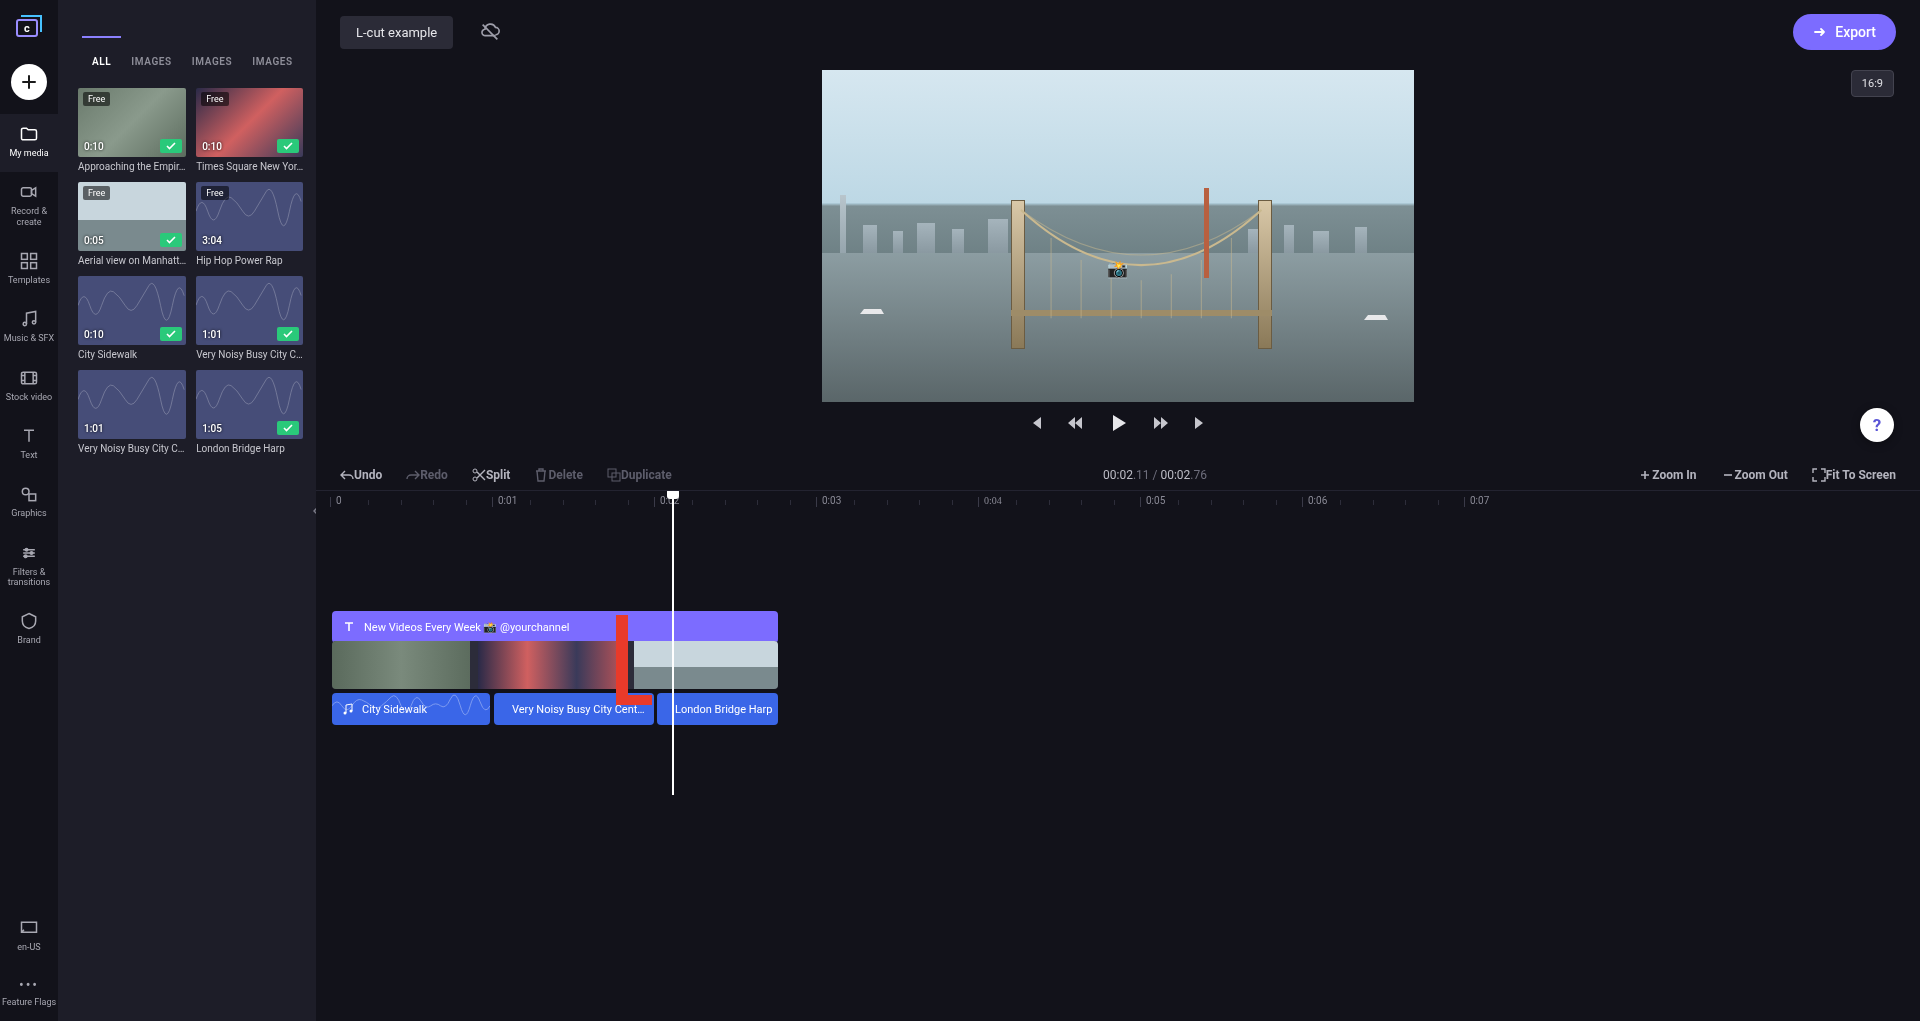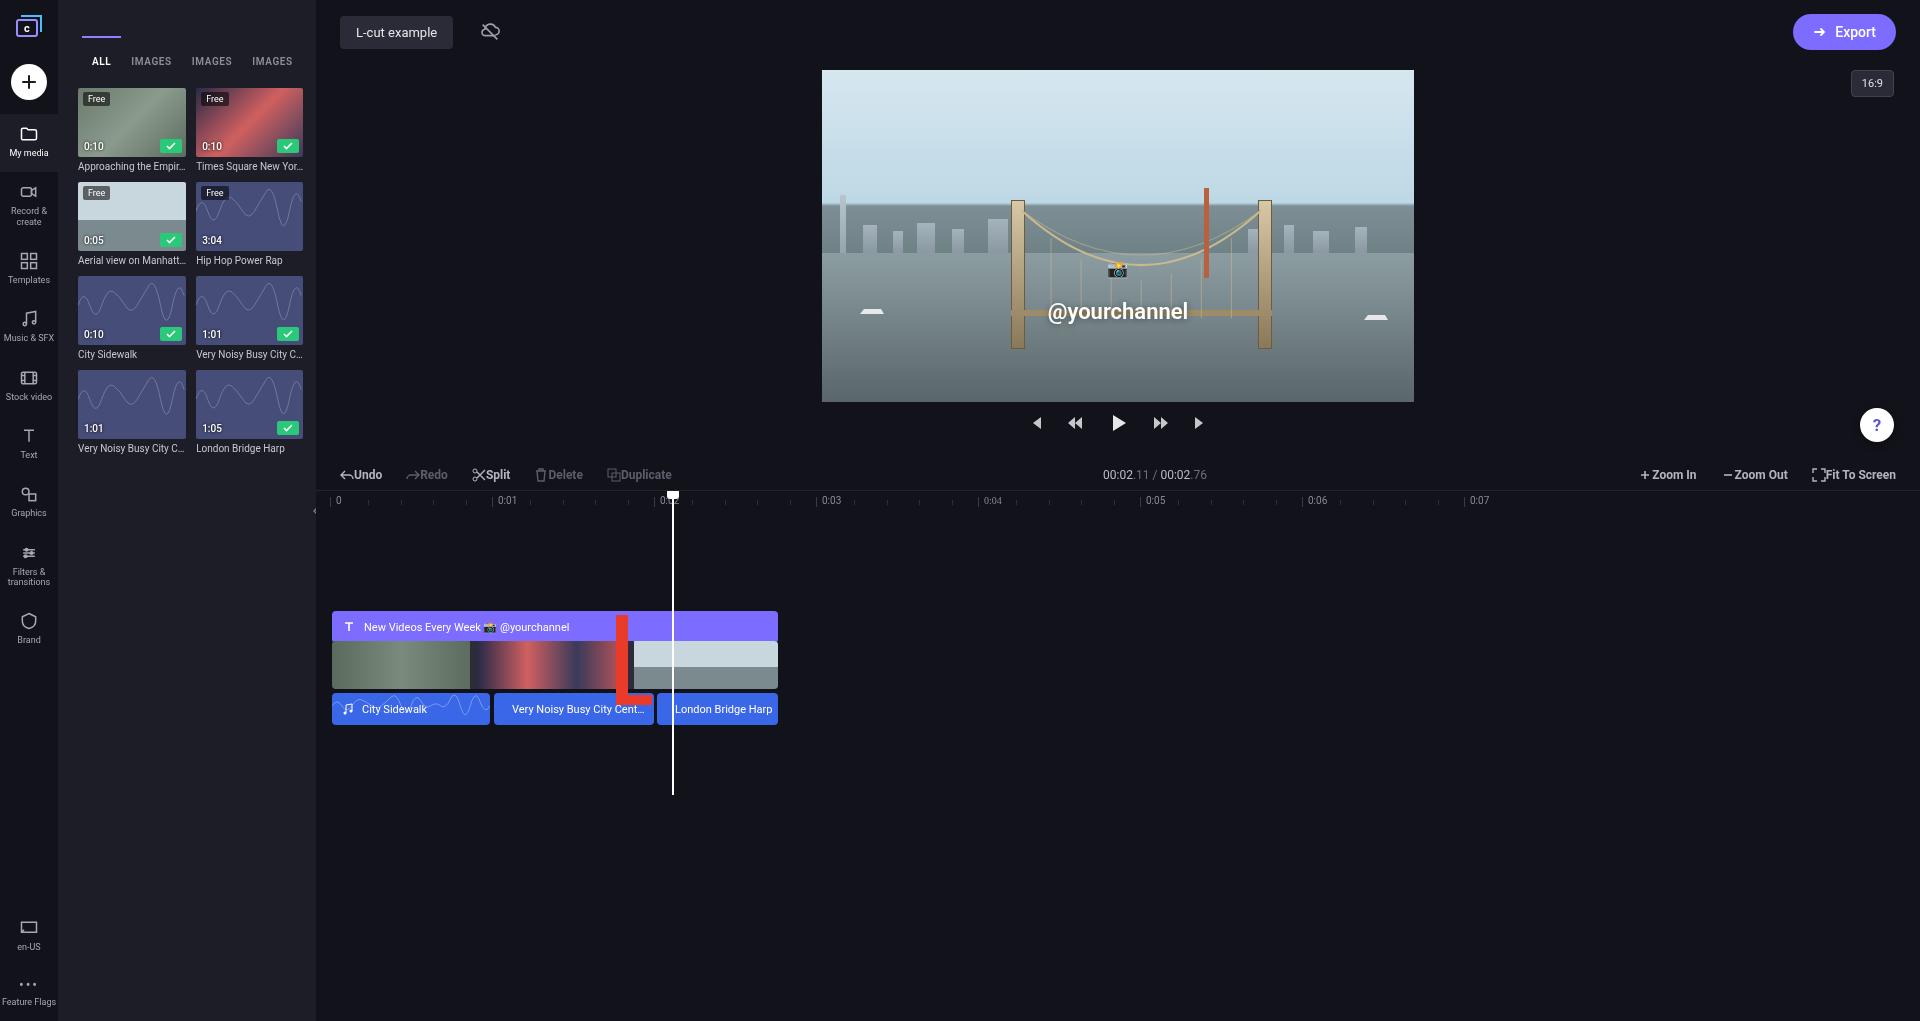--- a/index.html
+++ b/index.html
@@ -374,21 +374,20 @@
         </svg>
         <div class="crane"></div>
       </div>
       <svg class="boat" style="bottom:26%;left:6%" viewBox="0 0 28 10">
           <path d="M2 8h24l-3-5H6z" fill="#e8e8ea"></path>
         </svg>
       <svg class="boat" style="bottom:24%;right:4%" viewBox="0 0 28 10">
           <path d="M2 8h24l-3-5H6z" fill="#e8e8ea"></path>
         </svg>
       <div class="ov-cam">📸</div>
-      <div class="ov-text2">@yourchannel</div>
     </div>
   </div>
 
   <div class="controls">
     <span class="ctl">
         <svg viewBox="0 0 16 16">
           <path d="M4 2v12M14 2L6 8l8 6z" fill="#c6c6cd"></path>
         </svg>
       </span>
     <span class="ctl">

